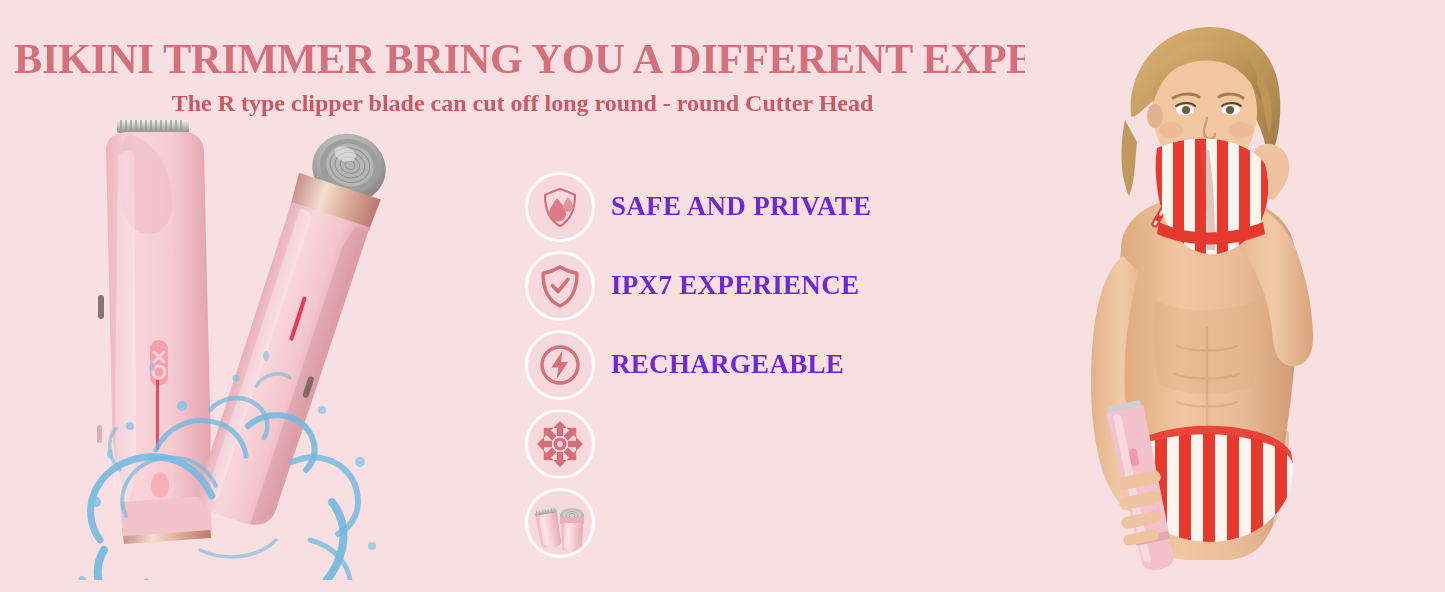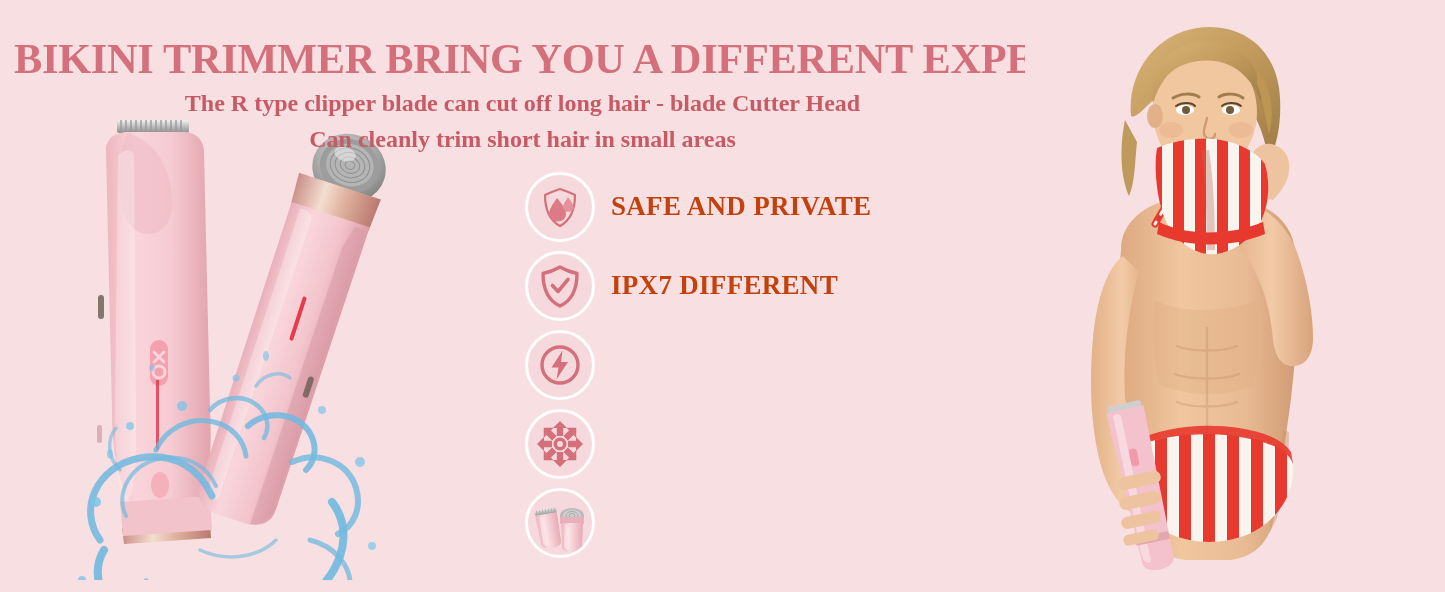--- a/index.html
+++ b/index.html
@@ -74,21 +74,21 @@
     display: flex;
     align-items: center;
     justify-content: center;
     overflow: hidden;
   }
   .feature-icon svg { display: block; }
   .feature-label {
     margin-left: 16px;
     font-size: 27px;
     font-weight: bold;
-    color: #c2410c;
+    color: #6d28d9;
     letter-spacing: 0.3px;
     white-space: nowrap;
   }
 
   
   .blades-art { position: absolute; inset: 0; }
 
   
   #product-photo {
     position: absolute;
@@ -248,23 +248,22 @@
         <circle cx="150" cy="530" r="4" opacity="0.7"></circle>
         <circle cx="92" cy="258" r="3" opacity="0.6"></circle>
         <ellipse cx="50" cy="344" rx="3" ry="5" opacity="0.7"></ellipse>
         <ellipse cx="206" cy="246" rx="3" ry="5" opacity="0.65"></ellipse>
       </g>
     </svg>
   </div>
 
   <div id="headline">BIKINI TRIMMER BRING YOU A DIFFERENT EXPERIENCE</div>
 
-  <div id="subtitle-1">The R type clipper blade can cut off long hair - blade Cutter Head</div>
-
-  <div id="subtitle-2">Can cleanly trim  short hair in small areas</div>
+  <div id="subtitle-1">The R type clipper blade can cut off long round - round Cutter Head</div>
+
 
   <div id="features">
 
     <div class="feature-row">
       <div class="feature-icon">
         <svg width="46" height="46" viewBox="0 0 46 46">
           <path d="M8,11 C14,8 20,6 23,5 C26,6 32,8 38,11
                    C38,26 34,36 23,42 C12,36 8,26 8,11 Z" fill="none" stroke="#d4707b" stroke-width="2.2" stroke-linejoin="round"></path>
           <path d="M20,14 C26,21 29,26 29,30 C29,34.5 25.5,37.5 20.5,37.5
                    C15.5,37.5 12,34.5 12,30 C12,26 15,21 20,14 Z" fill="#dc7b86"></path>
@@ -276,30 +275,31 @@
     </div>
 
     <div class="feature-row">
       <div class="feature-icon">
         <svg width="46" height="46" viewBox="0 0 46 46">
           <path d="M23,4 C29,7.5 35,9.5 40,10.5 C40,27 35,37.5 23,43
                    C11,37.5 6,27 6,10.5 C11,9.5 17,7.5 23,4 Z" fill="none" stroke="#d4707b" stroke-width="3.4" stroke-linejoin="round"></path>
           <path d="M15.5,22.5 L21,28.5 L31,16.5" fill="none" stroke="#d4707b" stroke-width="3.6" stroke-linecap="round" stroke-linejoin="round"></path>
         </svg>
       </div>
-      <div class="feature-label">IPX7  DIFFERENT</div>
+      <div class="feature-label">IPX7  EXPERIENCE</div>
     </div>
 
     <div class="feature-row">
       <div class="feature-icon">
         <svg width="46" height="46" viewBox="0 0 46 46">
           <circle cx="23" cy="23" r="18" fill="none" stroke="#d4707b" stroke-width="3.4"></circle>
           <path d="M25.5,8.5 L14.5,25.5 L21.5,25.5 L19.5,37.5 L31,20 L24,20 Z" fill="#d4707b"></path>
         </svg>
       </div>
+      <div class="feature-label">RECHARGEABLE</div>
     </div>
 
     <div class="feature-row">
       <div class="feature-icon">
         <svg width="48" height="48" viewBox="0 0 48 48">
           <g fill="#d4707b">
 
             <g transform="translate(24,24)">
               <g>
                 <path d="M-3.2,-8 L3.2,-8 L3.2,-16 L7,-16 L0,-23 L-7,-16 L-3.2,-16 Z"></path>

